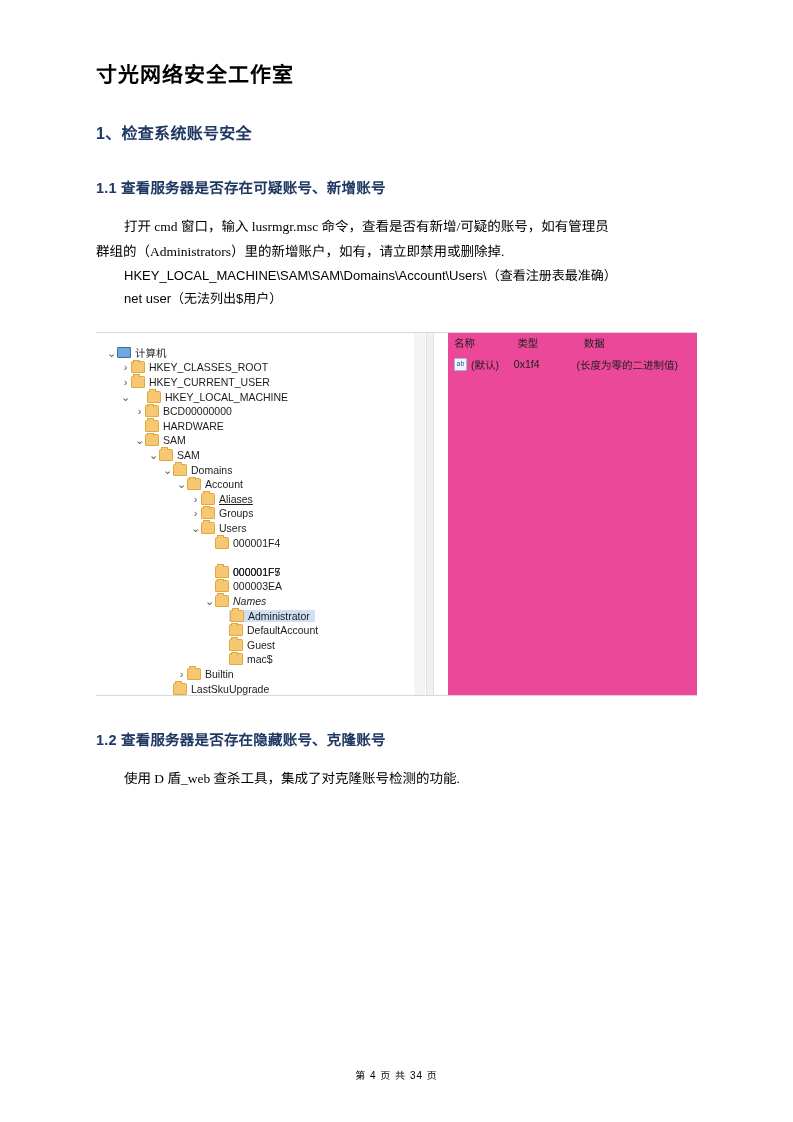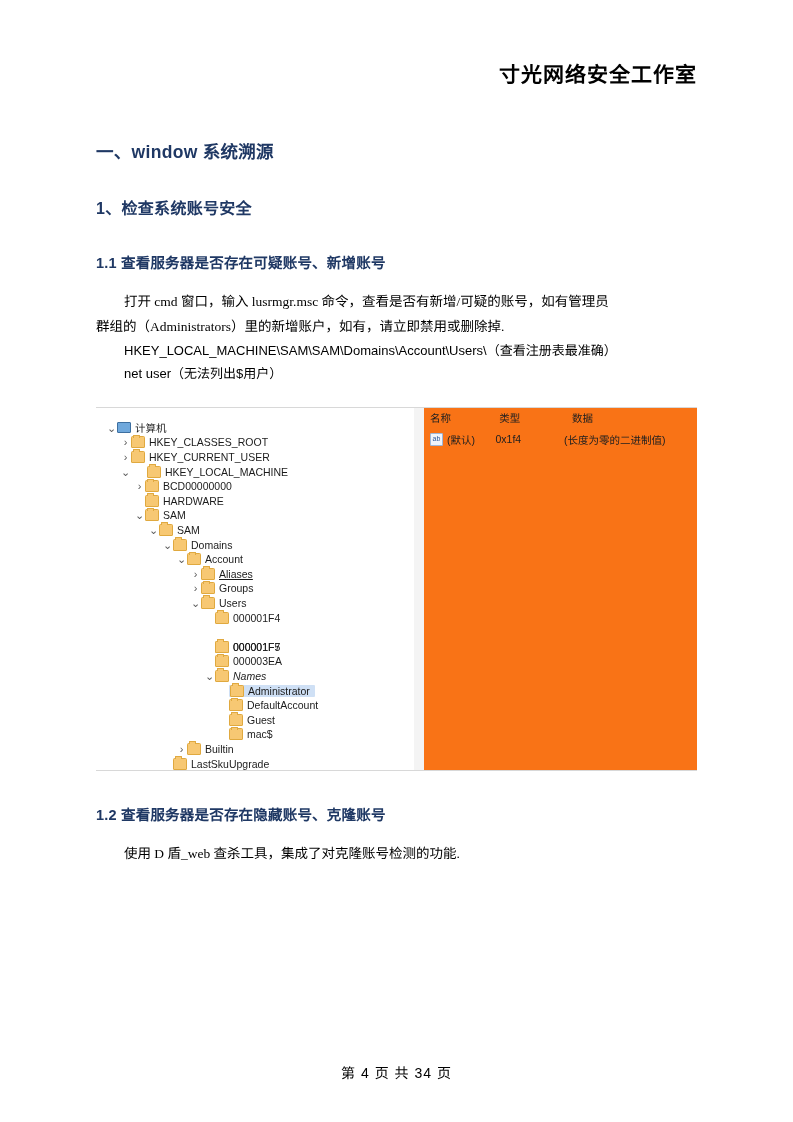--- a/index.html
+++ b/index.html
@@ -17,21 +17,21 @@
   }
   .page {
     position: absolute;
     left: 0; top: 0;
     width: 793px;
     height: 1122px;
     box-sizing: border-box;
     padding: 0 96px;
   }
   .doc-title {
-    text-align: right;
+    text-align: left;
     font-family: Liberation Mono, monospace;
     font-weight: bold;
     font-size: 21px;
     letter-spacing: 1px;
     margin: 0;
     padding-top: 58px;
   }
   .h1 {
     font-family: "Liberation Sans", "DejaVu Sans", sans-serif;
     font-weight: bold;
@@ -105,23 +105,23 @@
   .reg-splitter {
     position: absolute;
     left: 330px; top: 0;
     width: 6px; height: 362px;
     background: #f0f0f0;
     border-left: 1px solid #e2e2e2;
     border-right: 1px solid #e2e2e2;
   }
   .reg-right {
     position: absolute;
-    left: 328px; top: 0;
+    left: 352px; top: 0;
     right: 0; height: 362px;
-    background: #f97316;
+    background: #ec4899;
   }
   .reg-scroll-track {
     position: absolute;
     left: 318px; top: 0;
     width: 11px; height: 362px;
     background: #f4f4f4;
   }
   .reg-col-headers {
     position: absolute;
     left: 0; top: 0;
@@ -212,33 +212,32 @@
     background: #cfe0f5;
     padding: 0 5px 0 1px;
     border-radius: 1px;
   }
   .footer {
     position: absolute;
     left: 0; right: 0;
     bottom: 40px;
     text-align: center;
     font-family: "Liberation Sans", "DejaVu Sans", sans-serif;
-    font-size: 14px;
+    font-size: 10px;
     letter-spacing: 1px;
     color: #000;
   }
 </style>
 </head>
 <body>
 
 <div class="page">
 
   <h1 class="doc-title">寸光网络安全工作室</h1>
 
-  <h2 class="h1">一、window 系统溯源</h2>
 
   <h3 class="h2">1、检查系统账号安全</h3>
 
   <h4 class="h3">1.1 查看服务器是否存在可疑账号、新增账号</h4>
 
   <p class="para"><span class="indent"></span><span>打开 cmd 窗口，输入 lusrmgr.msc 命令，查看是否有新增/可疑的账号，如有管理员</span><br><span>群组的（Administrators）里的新增账户，如有，请立即禁用或删除掉.</span></p>
 
   <p class="mono-line">HKEY_LOCAL_MACHINE\SAM\SAM\Domains\Account\Users\（查看注册表最准确）</p>
   <p class="mono-line">net user（无法列出$用户）</p>
 

